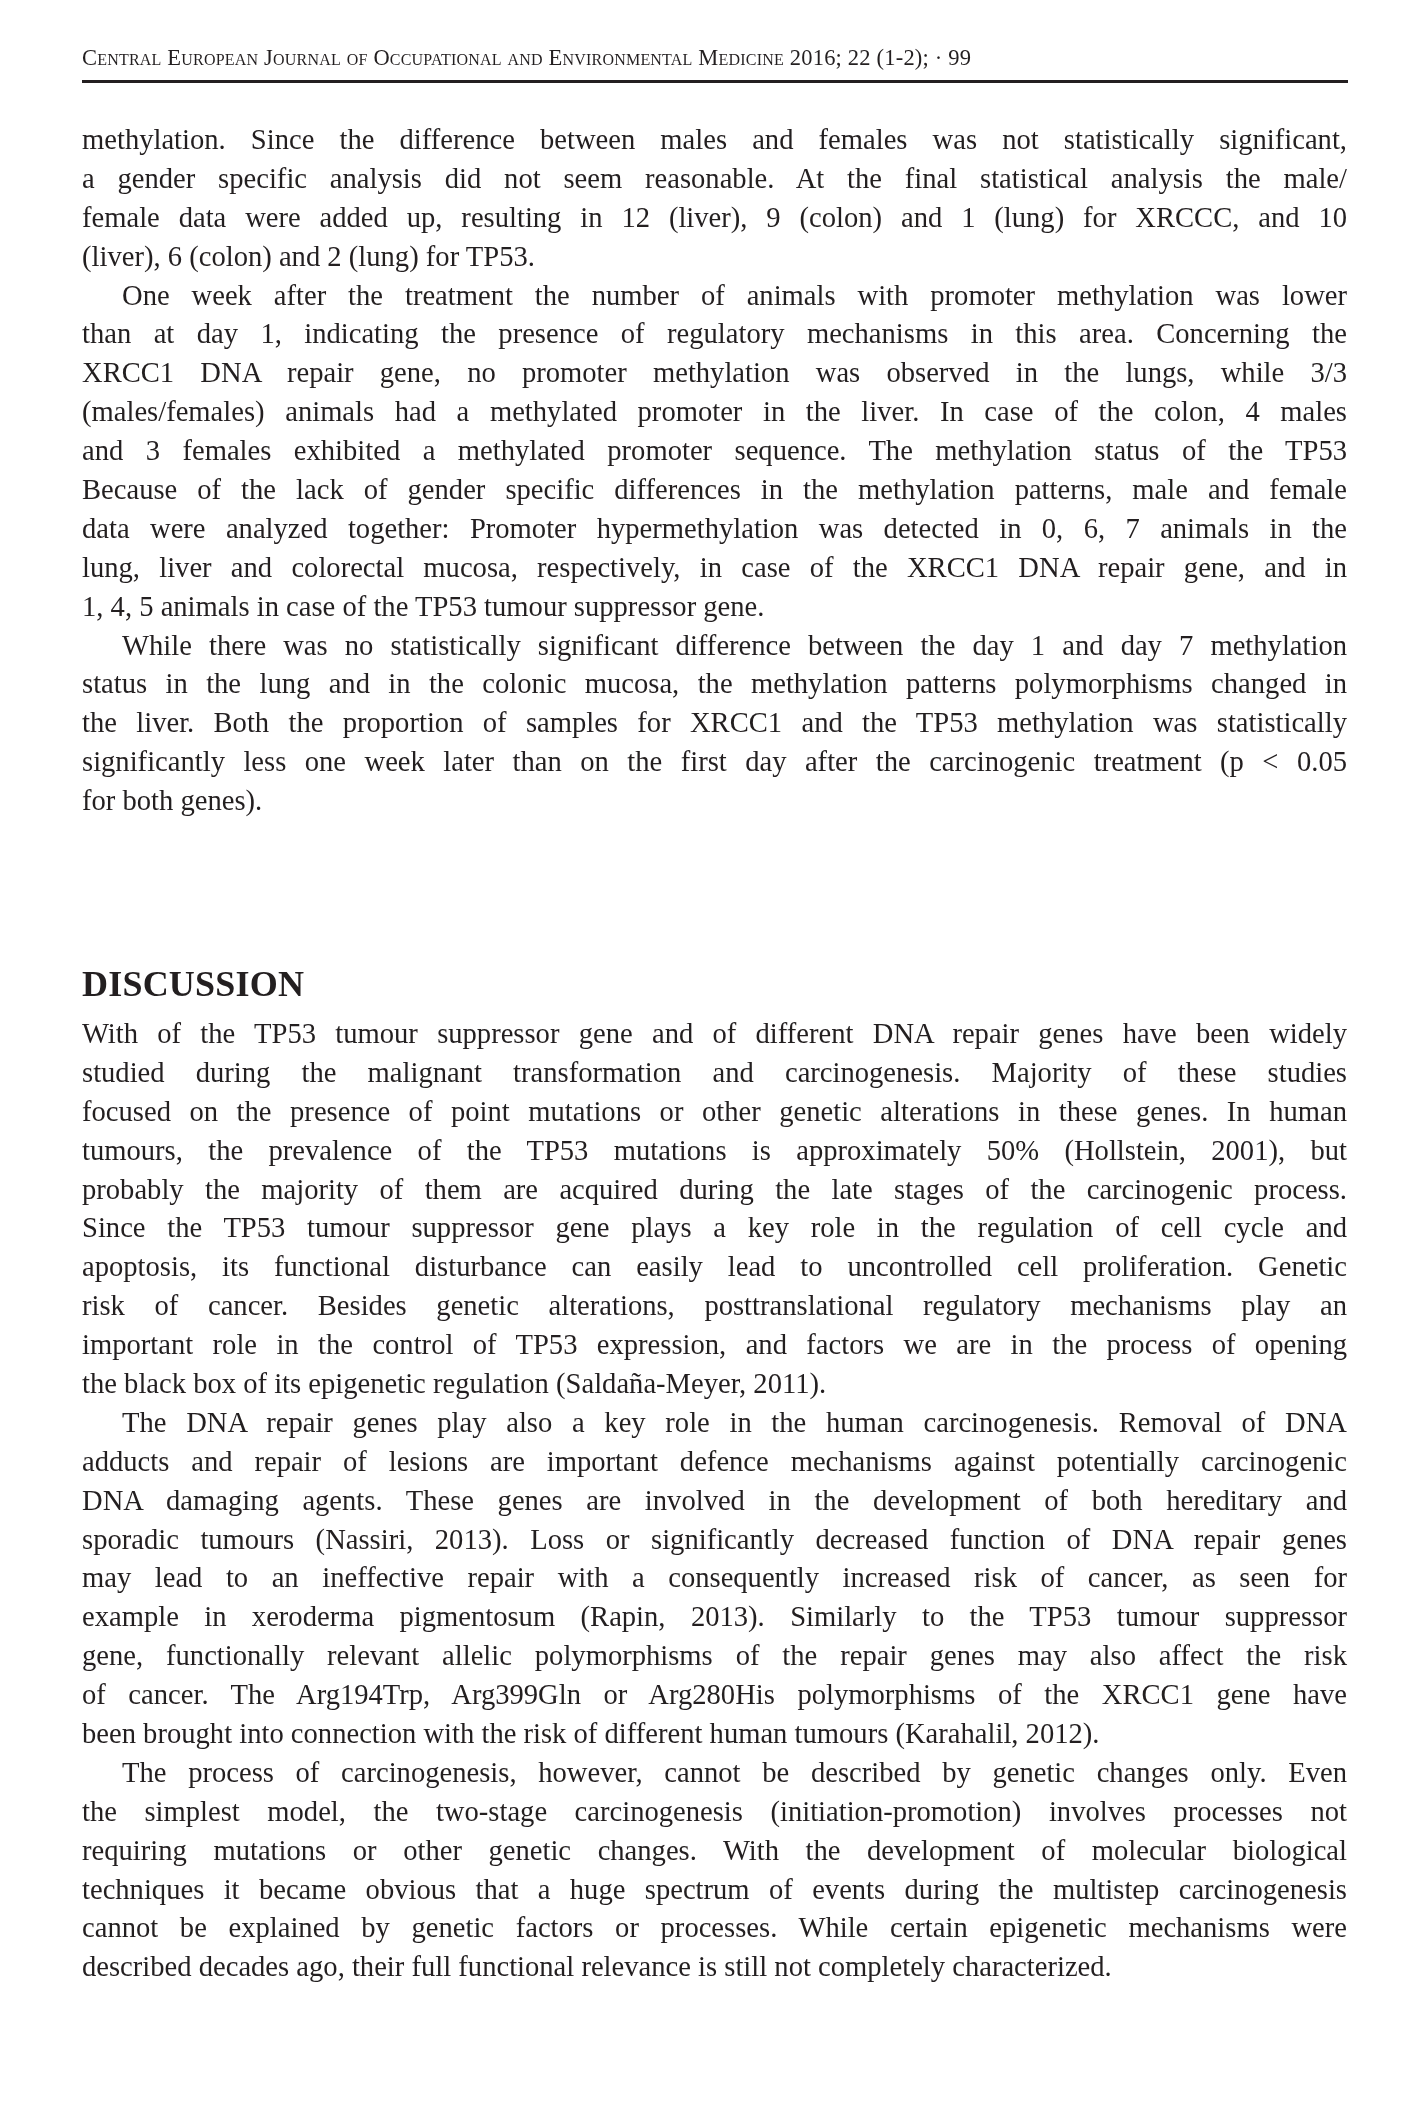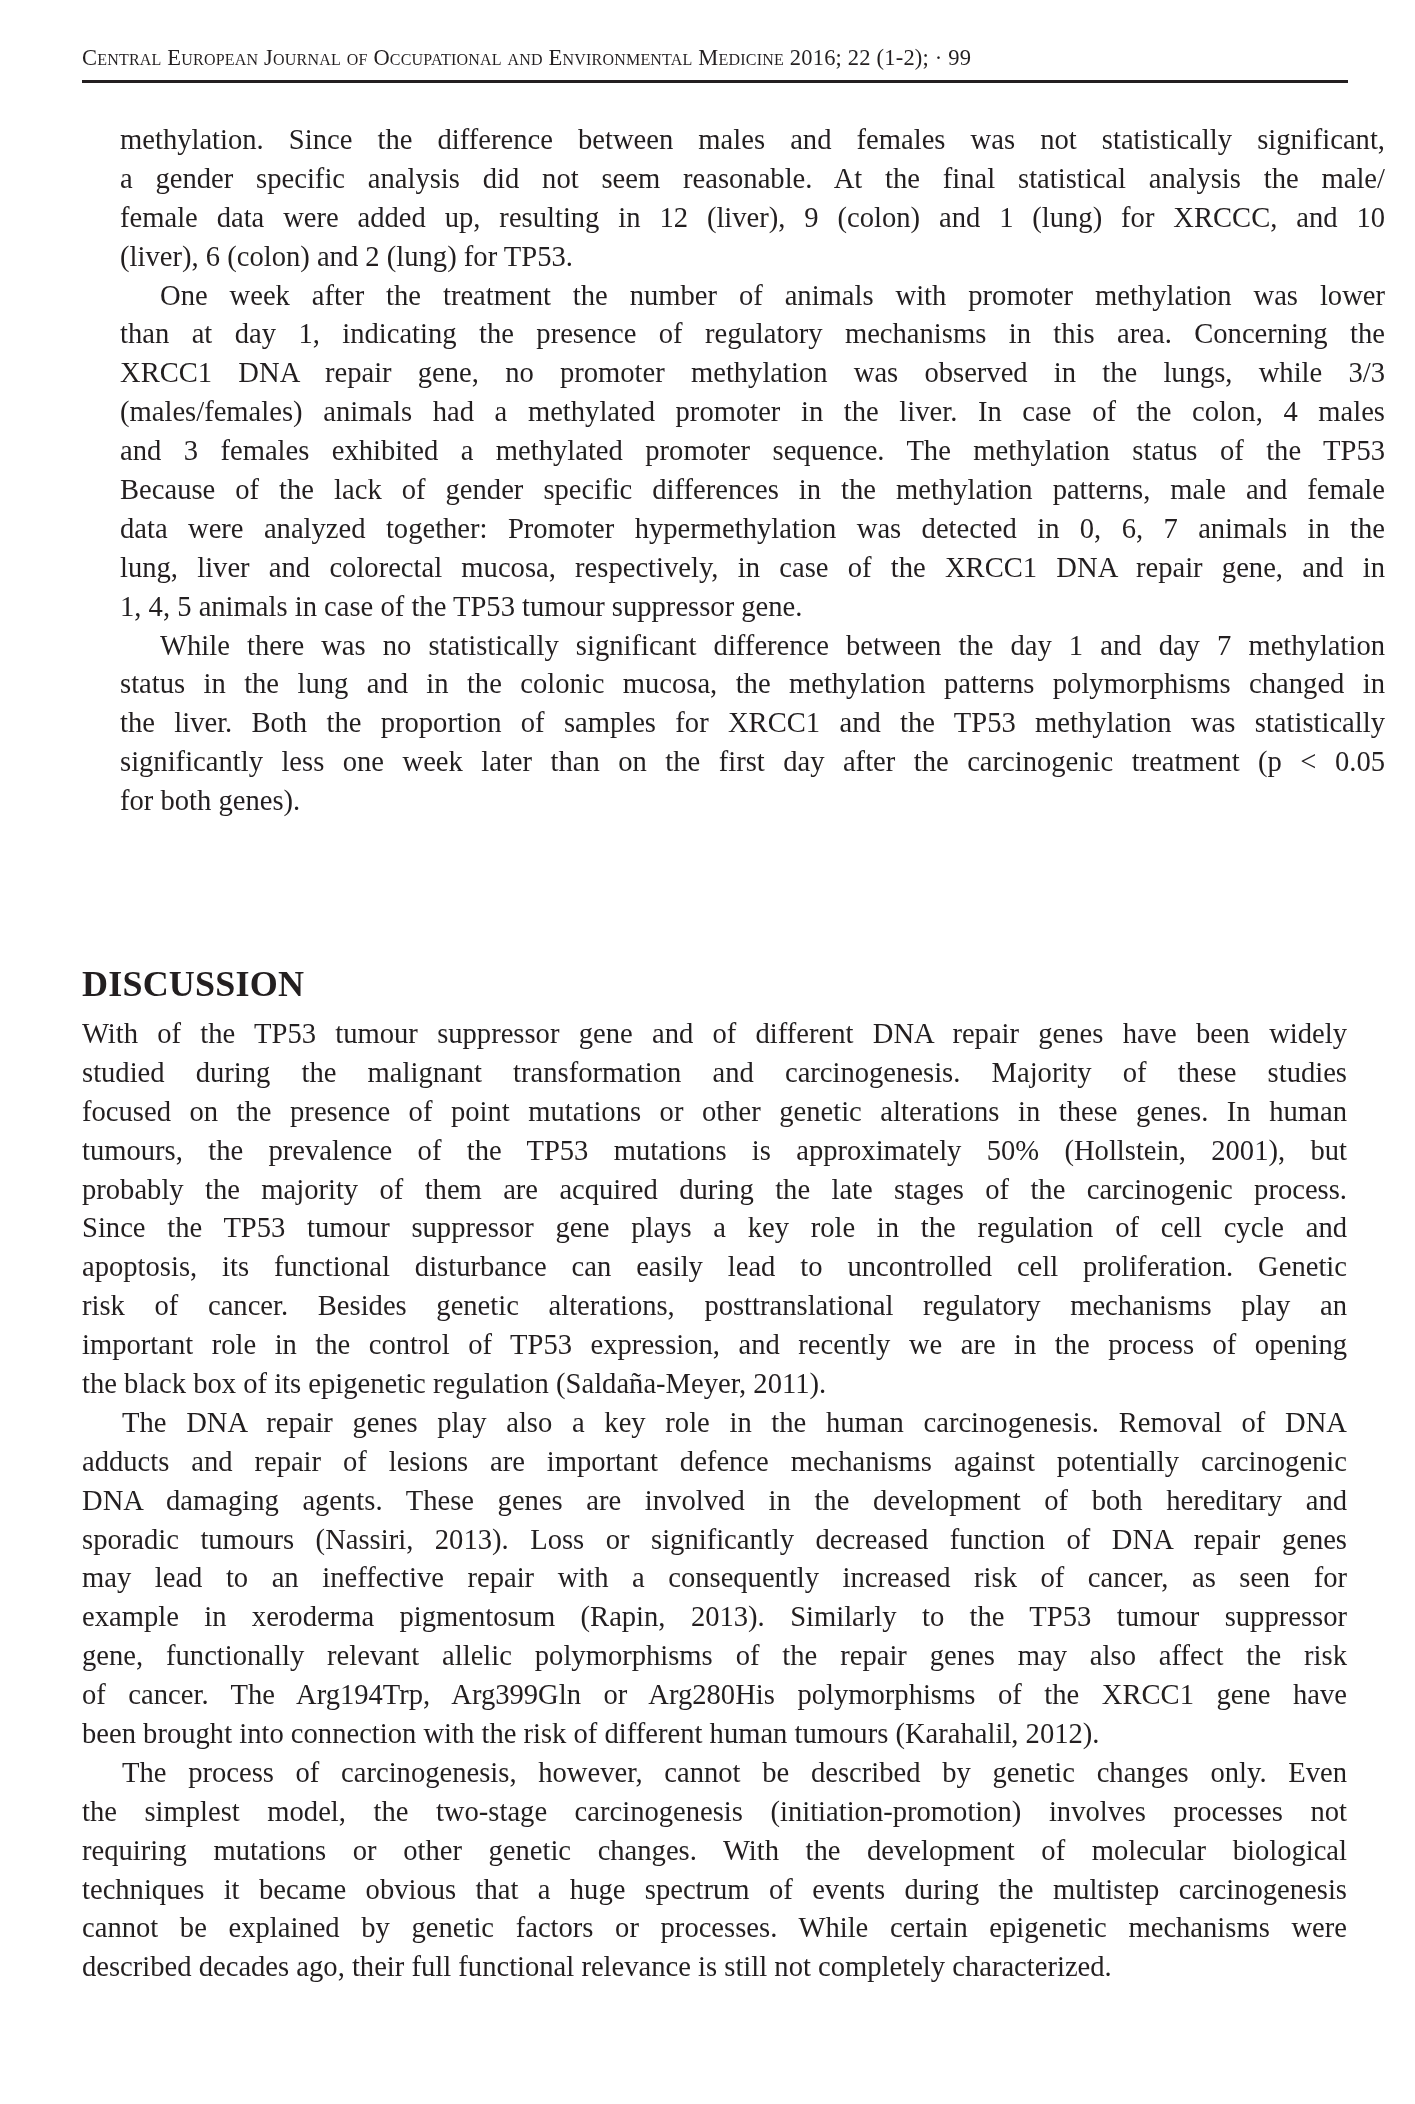--- a/index.html
+++ b/index.html
@@ -9,21 +9,21 @@
          font-size: 22.5px; font-variant: small-caps; letter-spacing: 0.2px;
          white-space: nowrap; line-height: 26px; }
   .head-rule { position: absolute; left: 82px; width: 1266px; top: 80px; height: 3px; background: #231f20; }
   .block { position: absolute; left: 82px; width: 1265px; }
   .line { display: block; height: 38.9px; line-height: 38.9px; font-size: 28.6px;
           white-space: nowrap; text-align: justify; text-align-last: justify; overflow: visible; }
   .line.last { text-align-last: left; }
   .line.indent { padding-left: 40px; font-family: Liberation Serif, serif; }
   .heading { position: absolute; left: 82px; top: 934px; font-size: 36px; font-weight: bold;
              line-height: 40px; letter-spacing: 0.2px; font-family: Liberation Serif, serif; }
-  #results-block { top: 121px; margin-left: 38px; }
+  #results-block { top: 121px; }
   #discussion-block { top: 1015px; }
 </style>
 </head>
 <body>
 
 <div class="running-head">Central European Journal of Occupational and Environmental Medicine 2016; 22 (1-2); · 99</div>
 <div class="head-rule"></div>
 
 <section class="block" id="results-block">
     <div>
@@ -57,21 +57,21 @@
 <section class="block" id="discussion-block">
     <div>
       <span class="line">With of the TP53 tumour suppressor gene and of different DNA repair genes have been widely</span>
       <span class="line">studied during the malignant transformation and carcinogenesis. Majority of these studies</span>
       <span class="line">focused on the presence of point mutations or other genetic alterations in these genes. In human</span>
       <span class="line">tumours, the prevalence of the TP53 mutations is approximately 50% (Hollstein, 2001), but</span>
       <span class="line">probably the majority of them are acquired during the late stages of the carcinogenic process.</span>
       <span class="line">Since the TP53 tumour suppressor gene plays a key role in the regulation of cell cycle and</span>
       <span class="line">apoptosis, its functional disturbance can easily lead to uncontrolled cell proliferation. Genetic</span>
       <span class="line">risk of cancer. Besides genetic alterations, posttranslational regulatory mechanisms play an</span>
-      <span class="line">important role in the control of TP53 expression, and recently we are in the process of opening</span>
+      <span class="line">important role in the control of TP53 expression, and factors we are in the process of opening</span>
       <span class="line last">the black box of its epigenetic regulation (Saldaña-Meyer, 2011).</span>
     </div>
     <div>
       <span class="line indent">The DNA repair genes play also a key role in the human carcinogenesis. Removal of DNA</span>
       <span class="line">adducts and repair of lesions are important defence mechanisms against potentially carcinogenic</span>
       <span class="line">DNA damaging agents. These genes are involved in the development of both hereditary and</span>
       <span class="line">sporadic tumours (Nassiri, 2013). Loss or significantly decreased function of DNA repair genes</span>
       <span class="line">may lead to an ineffective repair with a consequently increased risk of cancer, as seen for</span>
       <span class="line">example in xeroderma pigmentosum (Rapin, 2013). Similarly to the TP53 tumour suppressor</span>
       <span class="line">gene, functionally relevant allelic polymorphisms of the repair genes may also affect the risk</span>

